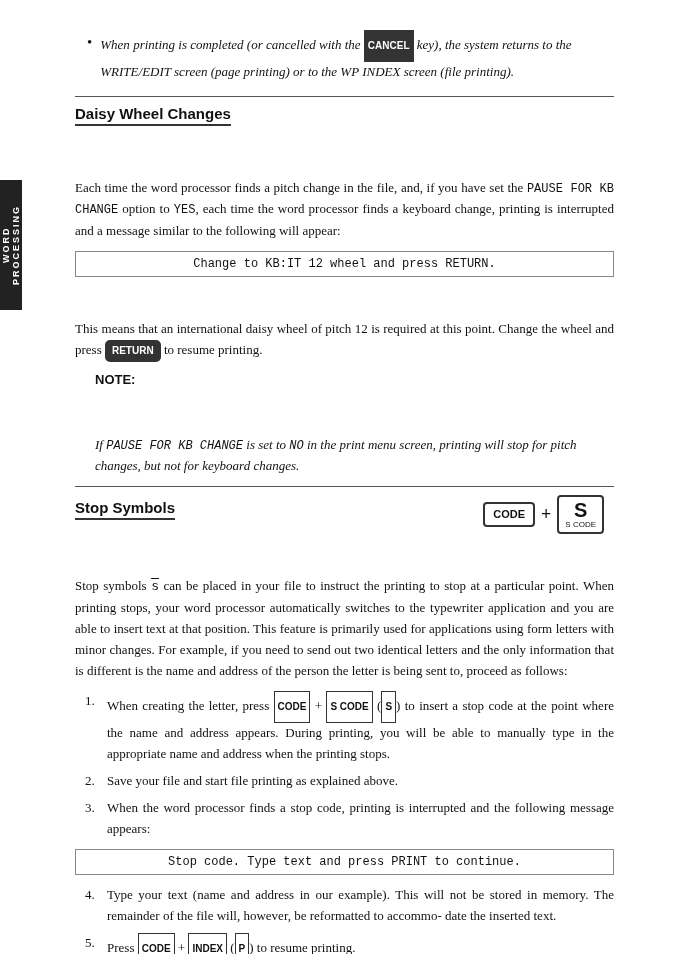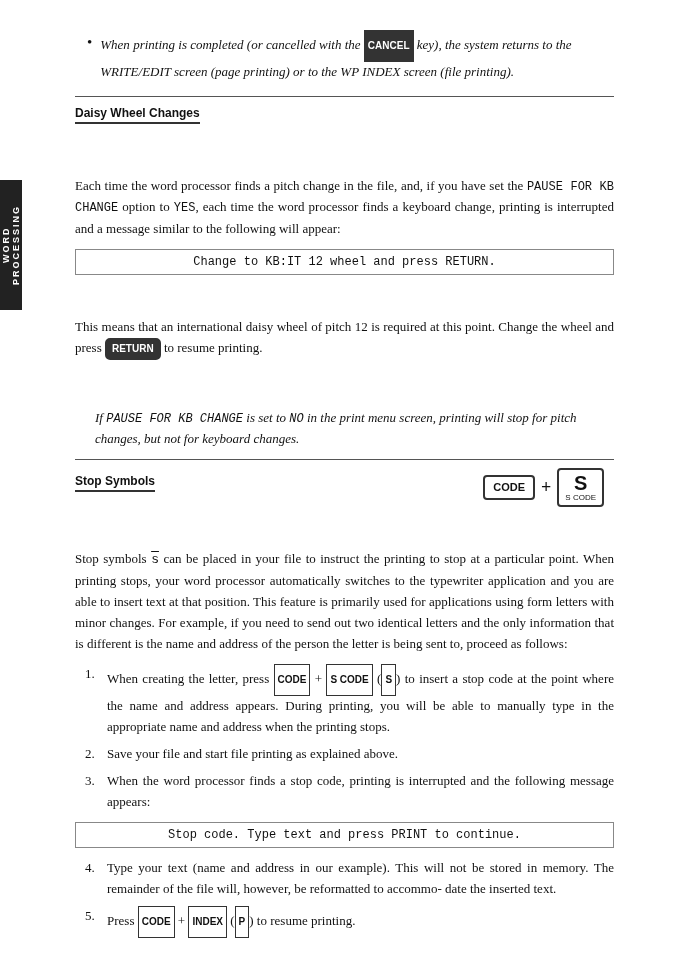--- a/index.html
+++ b/index.html
@@ -83,21 +83,21 @@
     }
 
     hr.section-rule {
       border: none;
       border-top: 1px solid #555;
       margin: 10px 0 8px 0;
     }
 
     
     .section-heading {
-      font-size: 12px;
+      font-size: 15px;
       font-weight: bold;
       font-family: Arial, sans-serif;
       margin-bottom: 10px;
       border-bottom: 2px solid #333;
       padding-bottom: 2px;
       display: inline-block;
     }
 
     
     .body-para {
@@ -285,20 +285,21 @@
     </p>
 
     <div class="mono-box">Change to KB:IT 12 wheel and press RETURN.</div>
 
     <p class="body-para">
       This means that an international daisy wheel of pitch 12 is required at this point.
       Change the wheel and press <span class="return-btn inverted">RETURN</span> to resume printing.
     </p>
 
     <div class="note-block">
+      <div class="note-label">NOTE:</div>
       <div class="note-text">
         If <span class="inline-code">PAUSE FOR KB CHANGE</span> <em>is set to</em> <span class="inline-code">NO</span> <em>in the print menu screen, printing will stop for pitch changes, but not for keyboard changes.</em>
       </div>
     </div>
   </div>
 
   <hr class="section-rule">
 
   <div>
 

